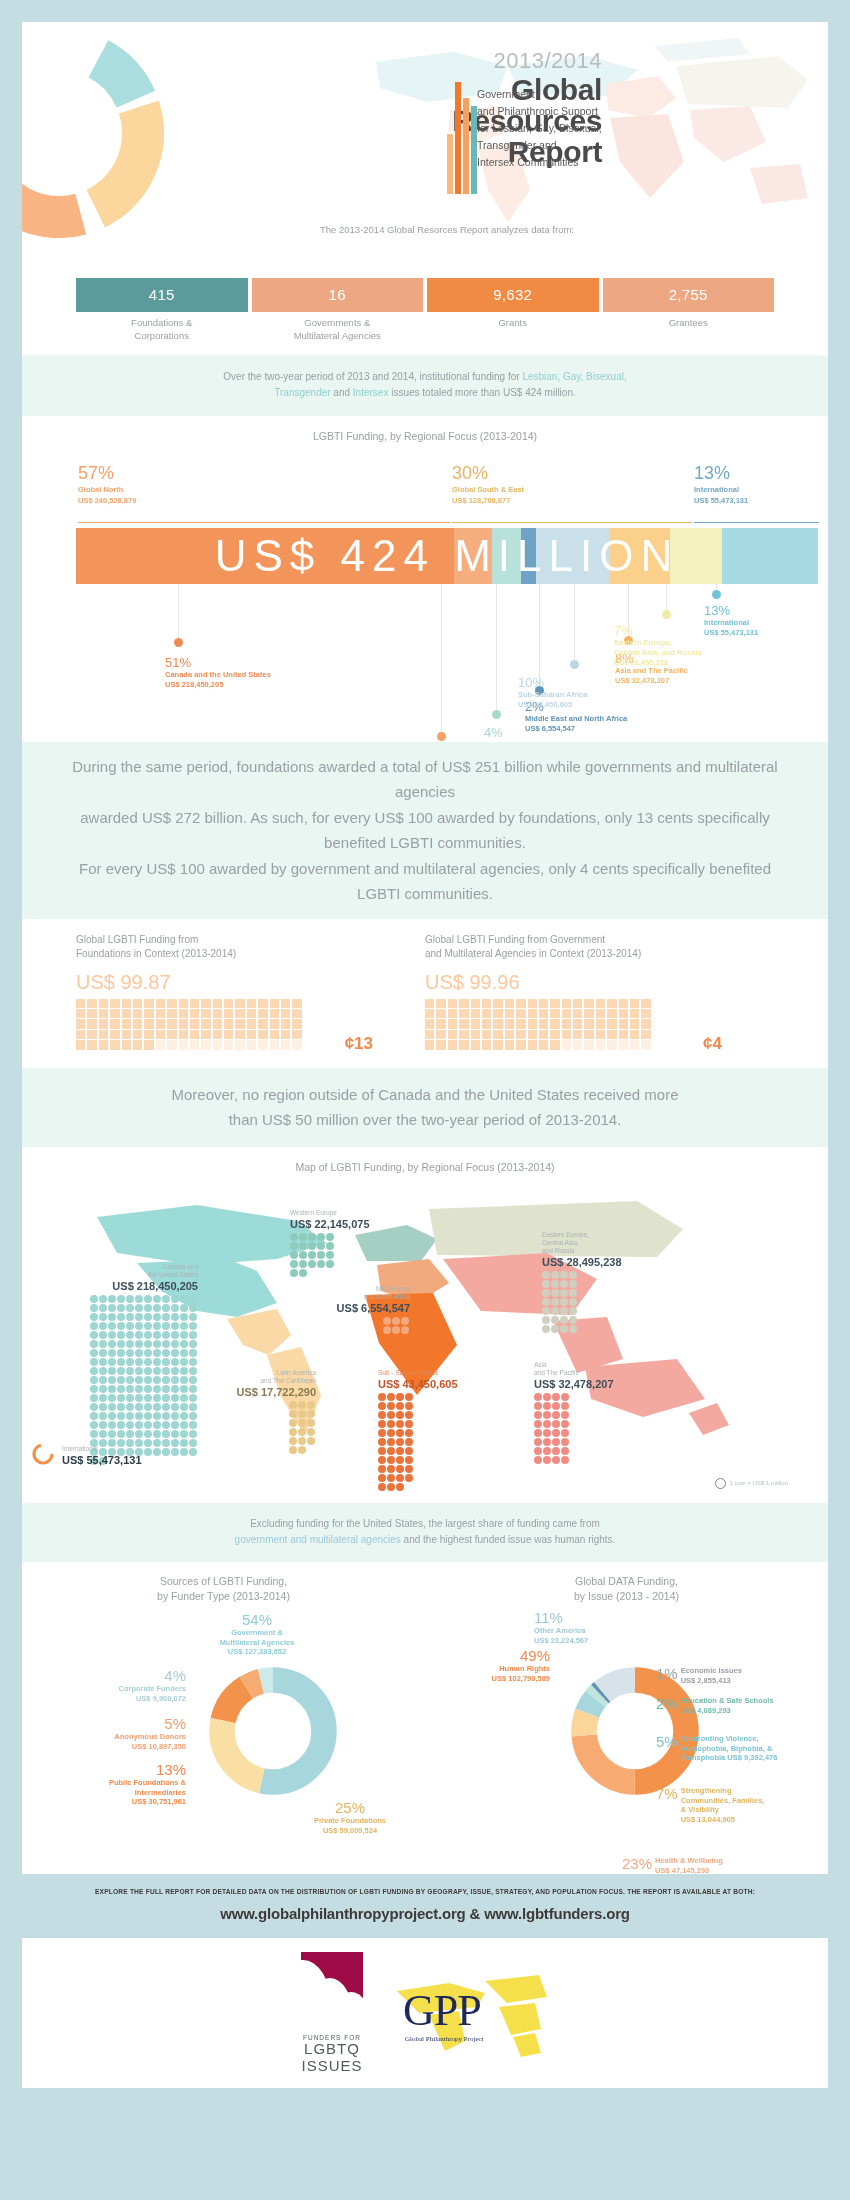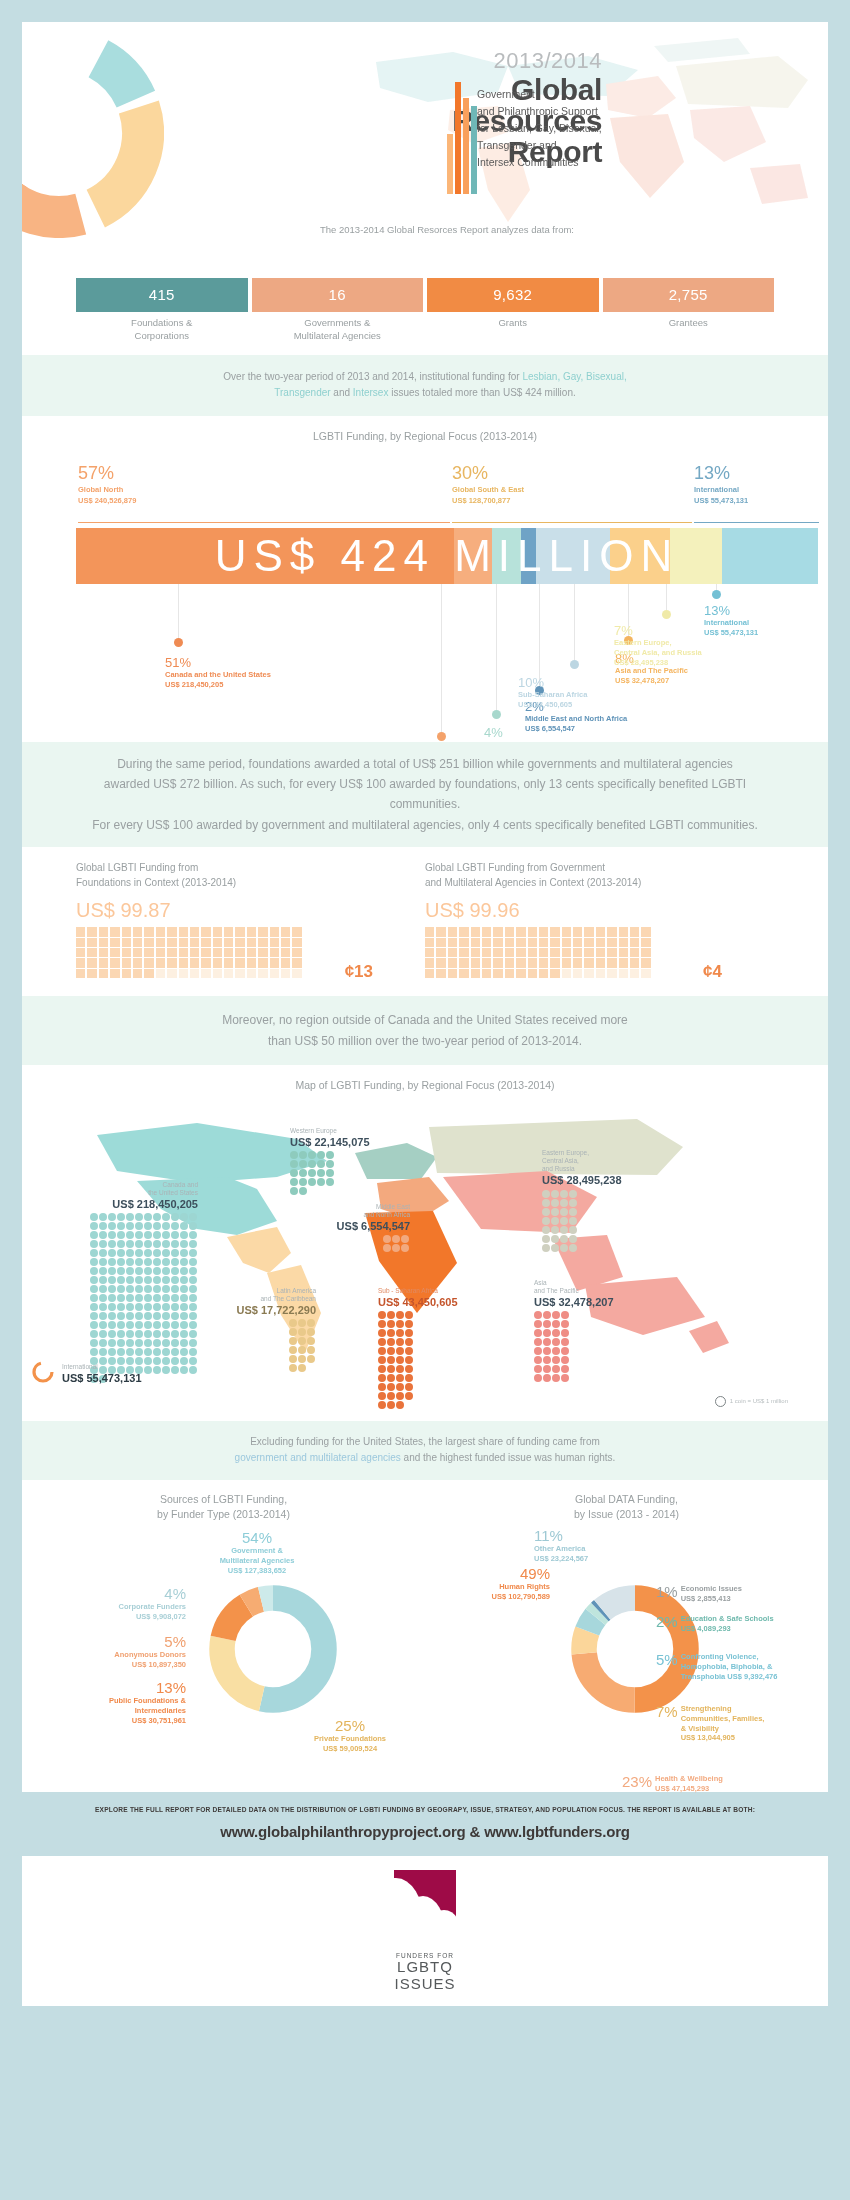--- a/index.html
+++ b/index.html
@@ -68,21 +68,21 @@
   }
 
   .leader { position:absolute; width:1px; background:#e6e6e6; }
   .dot { position:absolute; width:9px; height:9px; border-radius:50%; }
   .callout { position:absolute; }
   .callout .p { font-size:13px; line-height:1.05; font-weight:300;}
   .callout .n { font-size:7.5px; font-weight:bold; line-height:1.3; padding-top:1px;}
   .callout .a { font-size:7.5px; font-weight:bold; line-height:1.3;}
 
   
-  .ctxband { font-size:12px; color:#9aa0a2; text-align:center; line-height:1.7; padding:12px 46px;}
+  .ctxband { font-size:15px; color:#9aa0a2; text-align:center; line-height:1.7; padding:12px 46px;}
 
   .ctxwrap { display:flex; padding:14px 54px 18px 54px; }
   .ctxcol { flex:1; }
   .ctxcol h4 { font-size:10px; color:#9aa0a2; font-weight:normal; line-height:1.45;}
   .ctxbig { font-size:20px; color:#fbc79b; font-weight:300; padding-top:9px;}
   .sqgrid { display:grid; grid-template-columns:repeat(20, 10.4px); gap:1px; padding-top:5px;}
   .sq { width:9.4px; height:9.4px; background:#fbd7b3;}
   .sq.fade { background:#fdf0e1;}
   .cents {
     position:absolute; font-size:17px; color:#f0894b; font-weight:600;
@@ -1119,15 +1119,26 @@
     <div class="logo1">
       <div class="mark">
         <span style="left:-26px;top:8px;width:56px;height:90px;"></span>
         <span style="left:6px;top:26px;width:46px;height:76px;"></span>
         <span style="left:30px;top:40px;width:40px;height:62px;"></span>
       </div>
       <div class="t1">FUNDERS FOR</div>
       <div class="t2">LGBTQ</div>
       <div class="t2">ISSUES</div>
     </div>
+    <div class="logo2">
+      <svg viewBox="0 0 160 100" style="position:absolute;inset:0;">
+        <path d="M8 28 L60 20 L96 30 L88 44 L30 50 Z" fill="#f5e04b"></path>
+        <path d="M96 18 L150 12 L158 34 L118 40 Z" fill="#f5e04b"></path>
+        <path d="M40 52 L70 48 L76 78 L56 88 Z" fill="#f5e04b"></path>
+        <path d="M110 44 L146 40 L152 66 L122 72 Z" fill="#f5e04b"></path>
+        <path d="M124 74 L146 70 L152 90 L132 94 Z" fill="#f5e04b"></path>
+      </svg>
+      <div class="gpp">GPP</div>
+      <div class="gppsub">Global Philanthropy Project</div>
+    </div>
   </div>
 
 </div>
 
 </body></html>

